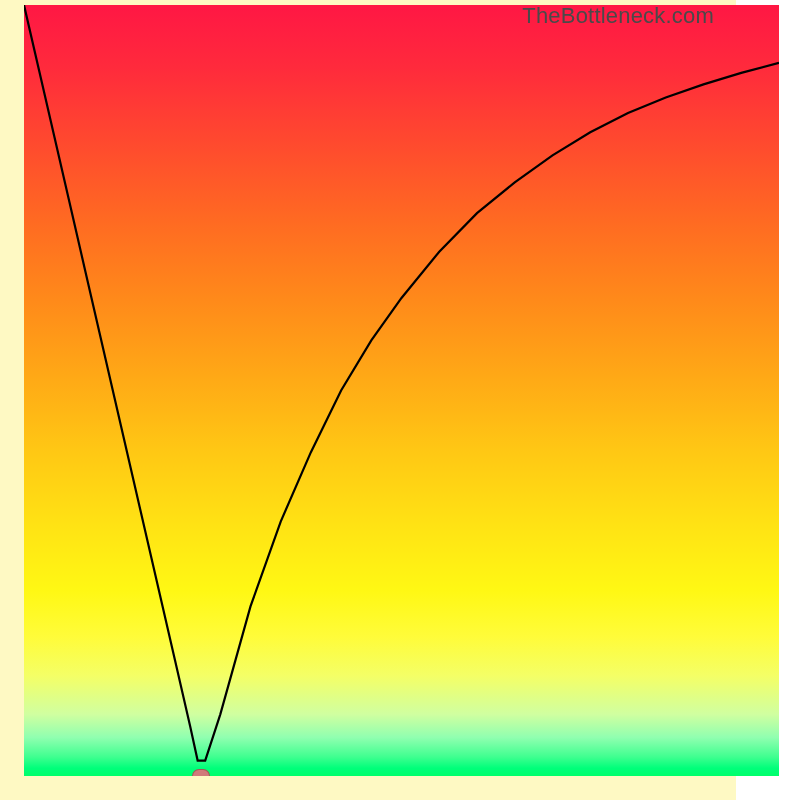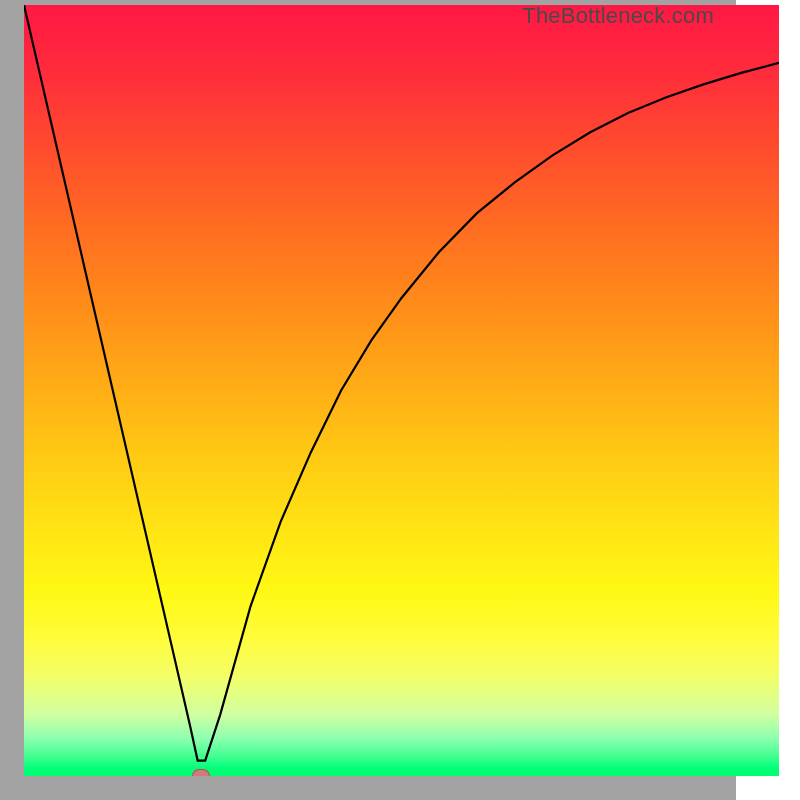--- a/index.html
+++ b/index.html
@@ -1,17 +1,17 @@
 <!DOCTYPE html>
 <html><head>
 <meta charset="utf-8">
 <style>
   * { margin: 0; padding: 0; box-sizing: border-box; }
   body { width: 800px; height: 800px; overflow: hidden; font-family: Arial, sans-serif; }
-  .chart-container { position: relative; width: 736px; height: 800px; background: #a3a3a3; }
+  .chart-container { position: relative; width: 736px; height: 800px; background: #fef9c3; }
   .plot-area { position: absolute; left: 24px; top: 5px; width: 755px; height: 771px; overflow: hidden; }
   .gradient-bg { position: absolute; inset: 0; background: linear-gradient(to bottom,
       #ff1744 0%,
       #ff2a3c 8%,
       #ff4a2e 18%,
       #ff6a22 28%,
       #ff891a 38%,
       #ffa816 48%,
       #ffc814 58%,
       #ffe414 68%,

